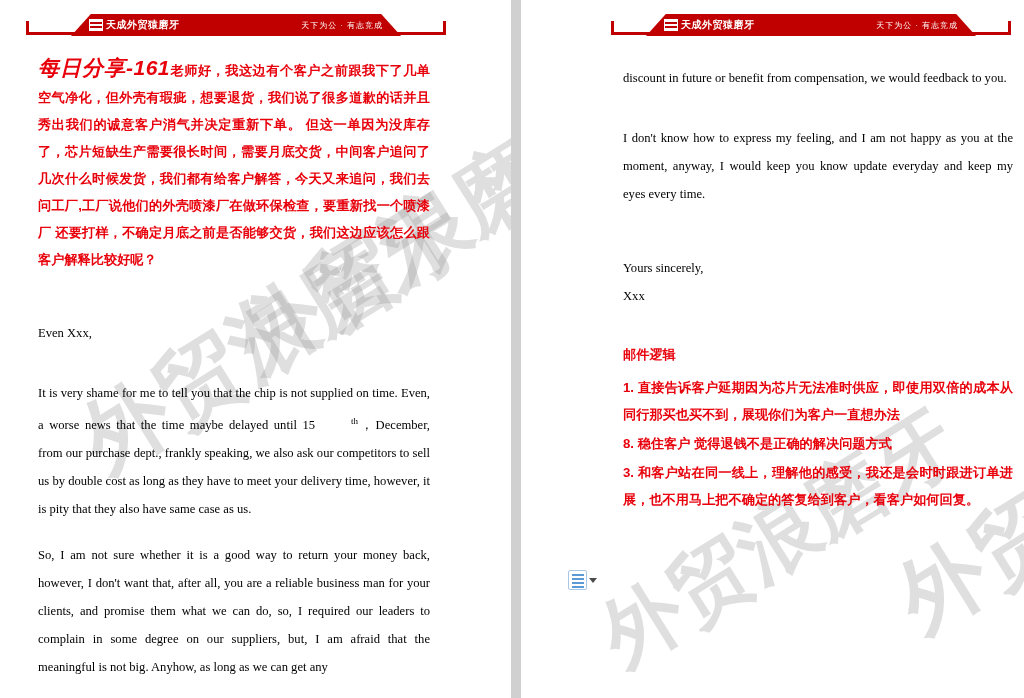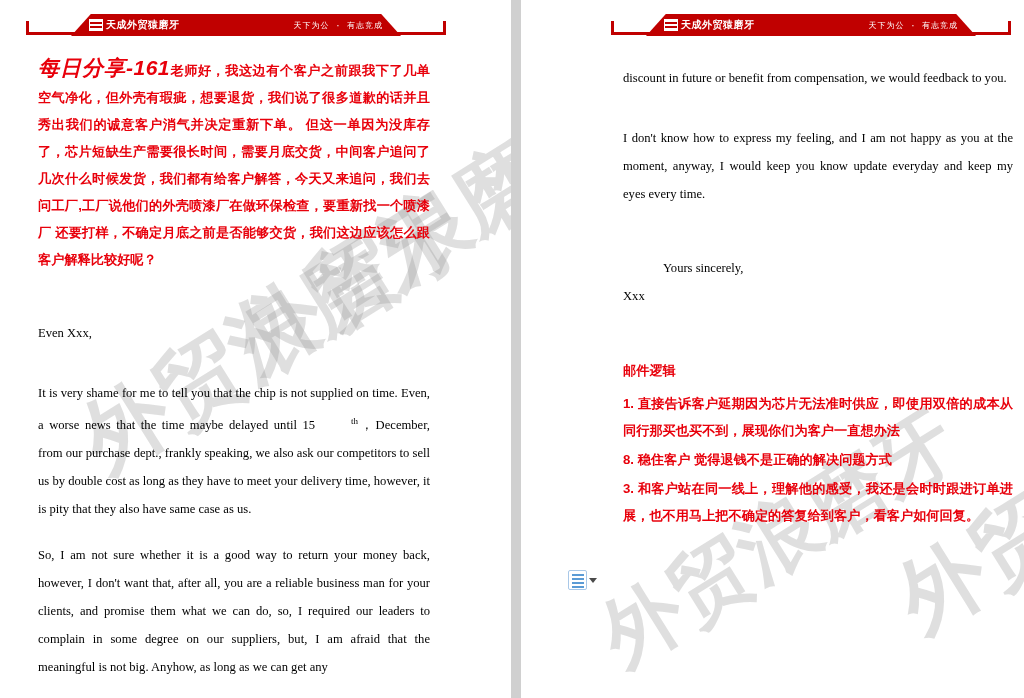--- a/index.html
+++ b/index.html
@@ -100,21 +100,21 @@
     width: 14px;
     height: 12px;
     background:
       repeating-linear-gradient(to bottom, #ffffff 0 2px, #c00000 2px 4px);
     border: 1px solid #fff;
     box-sizing: border-box;
   }
   .lh-slogan {
     color: #ffffff;
     font-size: 8px;
-    font-family: Liberation Mono, monospace;
+    font-family: Liberation Serif, serif;
     letter-spacing: 1px;
   }
 
   
   .watermark {
     position: absolute;
     font-family: "Liberation Sans", sans-serif;
     color: rgba(150,150,150,0.30);
     font-weight: bold;
     white-space: nowrap;
@@ -163,21 +163,21 @@
     width: 390px;
   }
   p.para {
     margin: 0 0 18px 0;
     font-size: 12.6px;
     line-height: 28px;
     text-align: justify;
     color: #000000;
     font-family: "Liberation Serif", serif;
   }
-  p.tight { margin-bottom: 0; margin-left: 40px; }
+  p.tight { margin-bottom: 0; }
   p.red {
     color: #e8000b;
     font-weight: bold;
     font-family: "Liberation Sans", sans-serif;
     font-size: 13.2px;
     line-height: 27px;
     text-align: justify;
   }
   .headline {
     color: #e8000b;
@@ -191,21 +191,21 @@
 
   .blank { height: 28px; }
   .blank-sm { height: 14px; }
 
   .logic-title {
     color: #e8000b;
     font-weight: bold;
     font-family: "Liberation Sans", sans-serif;
     font-size: 13.2px;
     line-height: 26px;
-    margin: 16px 0 6px 0;
+    margin: 0 0 6px 0;
   }
   ol.logic {
     margin: 0;
     padding: 0;
     list-style: none;
   }
   ol.logic li {
     color: #e8000b;
     font-weight: bold;
     font-family: "Liberation Sans", sans-serif;

